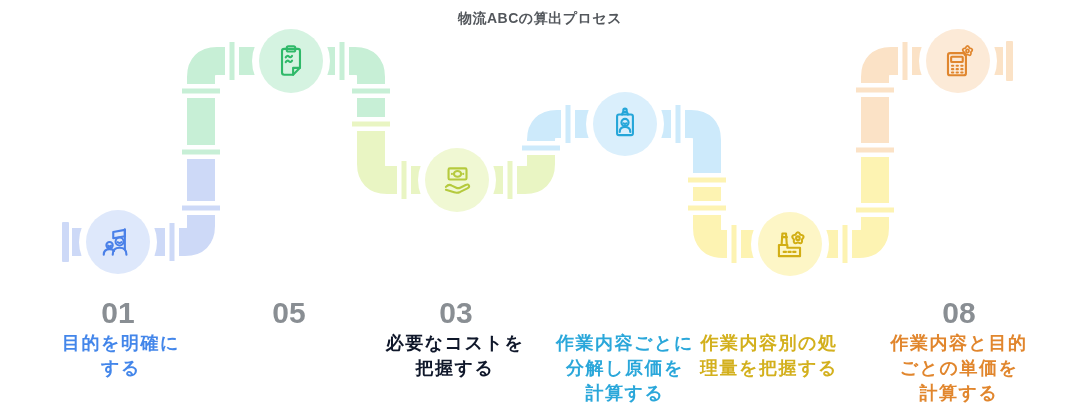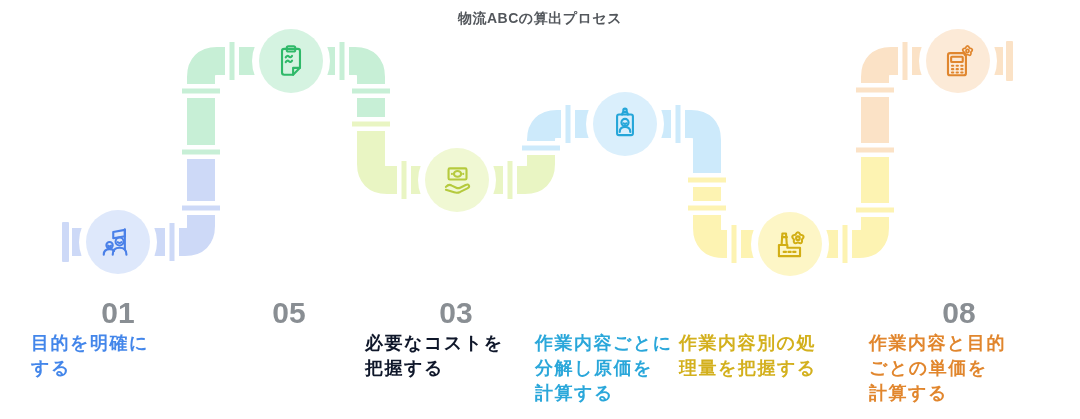--- a/index.html
+++ b/index.html
@@ -19,21 +19,21 @@
   .node-inner{
     width:64px;height:64px;border-radius:50%;
     display:flex;align-items:center;justify-content:center;
   }
   .icon{display:flex;align-items:center;justify-content:center;}
   .step-number{
     position:absolute;top:298px;width:120px;text-align:center;
     font-size:30px;font-weight:700;color:#898e93;line-height:1;
   }
   .step-label{
-    position:absolute;top:331px;width:180px;text-align:left;
+    position:absolute;top:331px;width:180px;text-align:center;
     font-size:18px;font-weight:bold;line-height:25px;letter-spacing:1.5px;
     white-space:pre-line;
   }
 </style>
 </head>
 <body>
 
 <svg width="0" height="0" style="position:absolute">
   <defs>
     <g id="gear">

